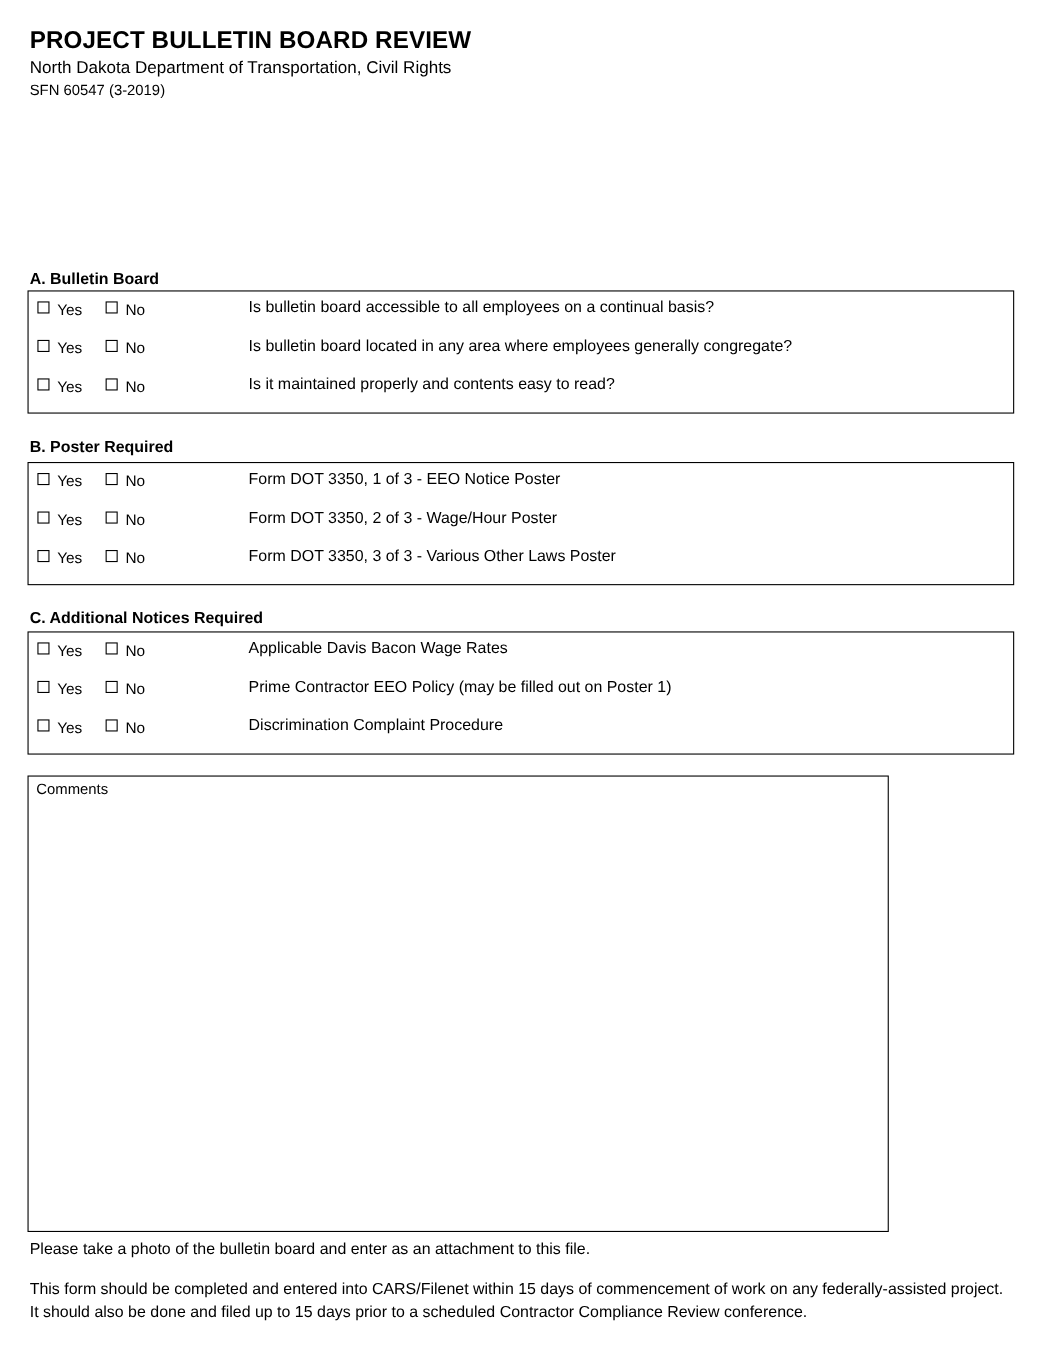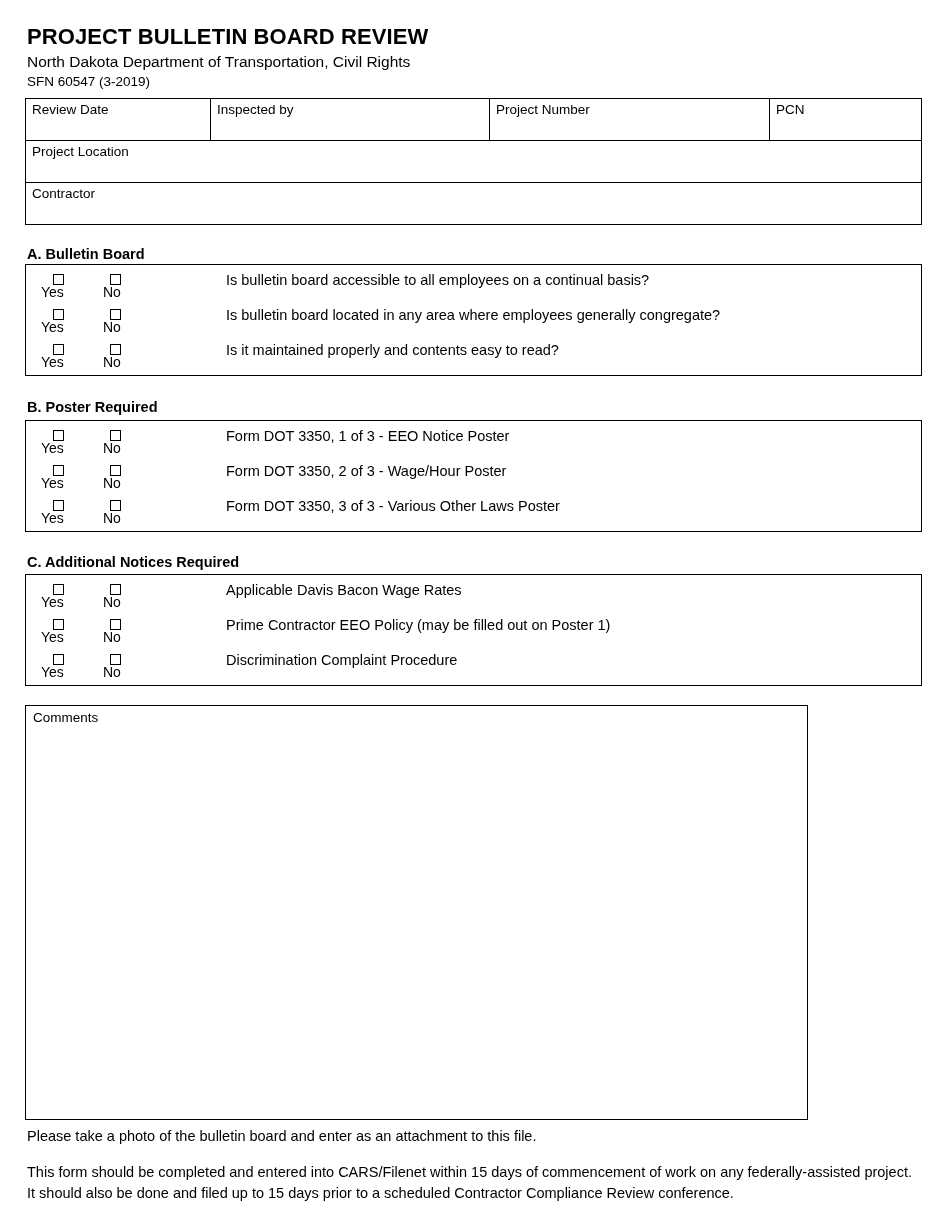--- a/index.html
+++ b/index.html
@@ -98,22 +98,21 @@
     box-sizing: border-box;
   }
   .q-row {
     position: relative;
     height: 35px;
   }
   .cb-group {
     position: absolute;
     top: 9px;
     display: flex;
-    align-items: flex-end;
-    flex-direction: column;
+    align-items: flex-start;
   }
   .cb-yes { left: 8px; }
   .cb-no  { left: 70px; }
   .cbox {
     width: 11px;
     height: 11px;
     border: 1.1px solid #000;
     box-sizing: border-box;
     background: #fff;
     display: inline-block;
@@ -167,34 +166,20 @@
 <body>
 
 <div class="page">
 
   <div class="hdr">
     <div class="hdr-title">PROJECT BULLETIN BOARD REVIEW</div>
     <div class="hdr-sub">North Dakota Department of Transportation, Civil Rights</div>
     <div class="hdr-sfn">SFN 60547 (3-2019)</div>
   </div>
 
-  <div class="info-table">
-    <div class="info-row r1">
-      <div class="info-cell c-review">Review Date</div>
-      <div class="info-cell c-inspect">Inspected by</div>
-      <div class="info-cell c-projnum">Project Number</div>
-      <div class="info-cell c-pcn">PCN</div>
-    </div>
-    <div class="info-row r2">
-      <div class="info-cell c-full">Project Location</div>
-    </div>
-    <div class="info-row r3">
-      <div class="info-cell c-full">Contractor</div>
-    </div>
-  </div>
 
   <div class="sec-head" style="top:245px;">A. Bulletin Board</div>
   <div class="sec-box" style="top:264px; height:112px;">
     <div class="q-row">
       <div class="cb-group cb-yes">
         <span class="cbox"></span>
         <span class="cb-label">Yes</span>
       </div>
       <div class="cb-group cb-no">
         <span class="cbox"></span>

